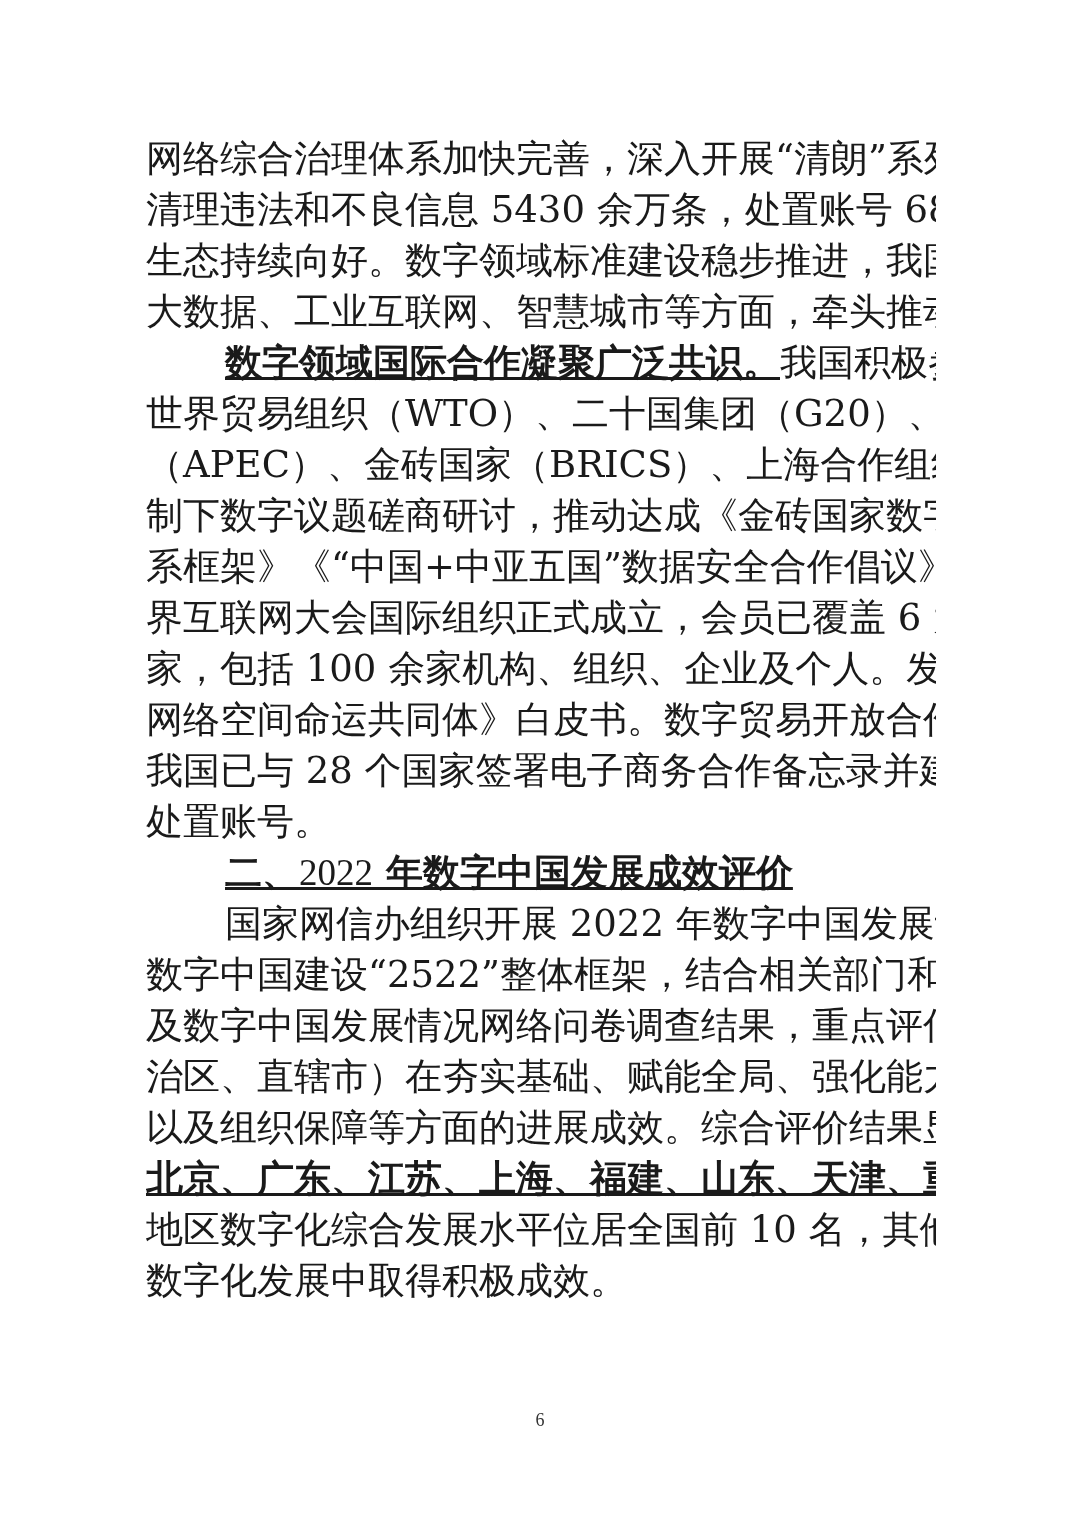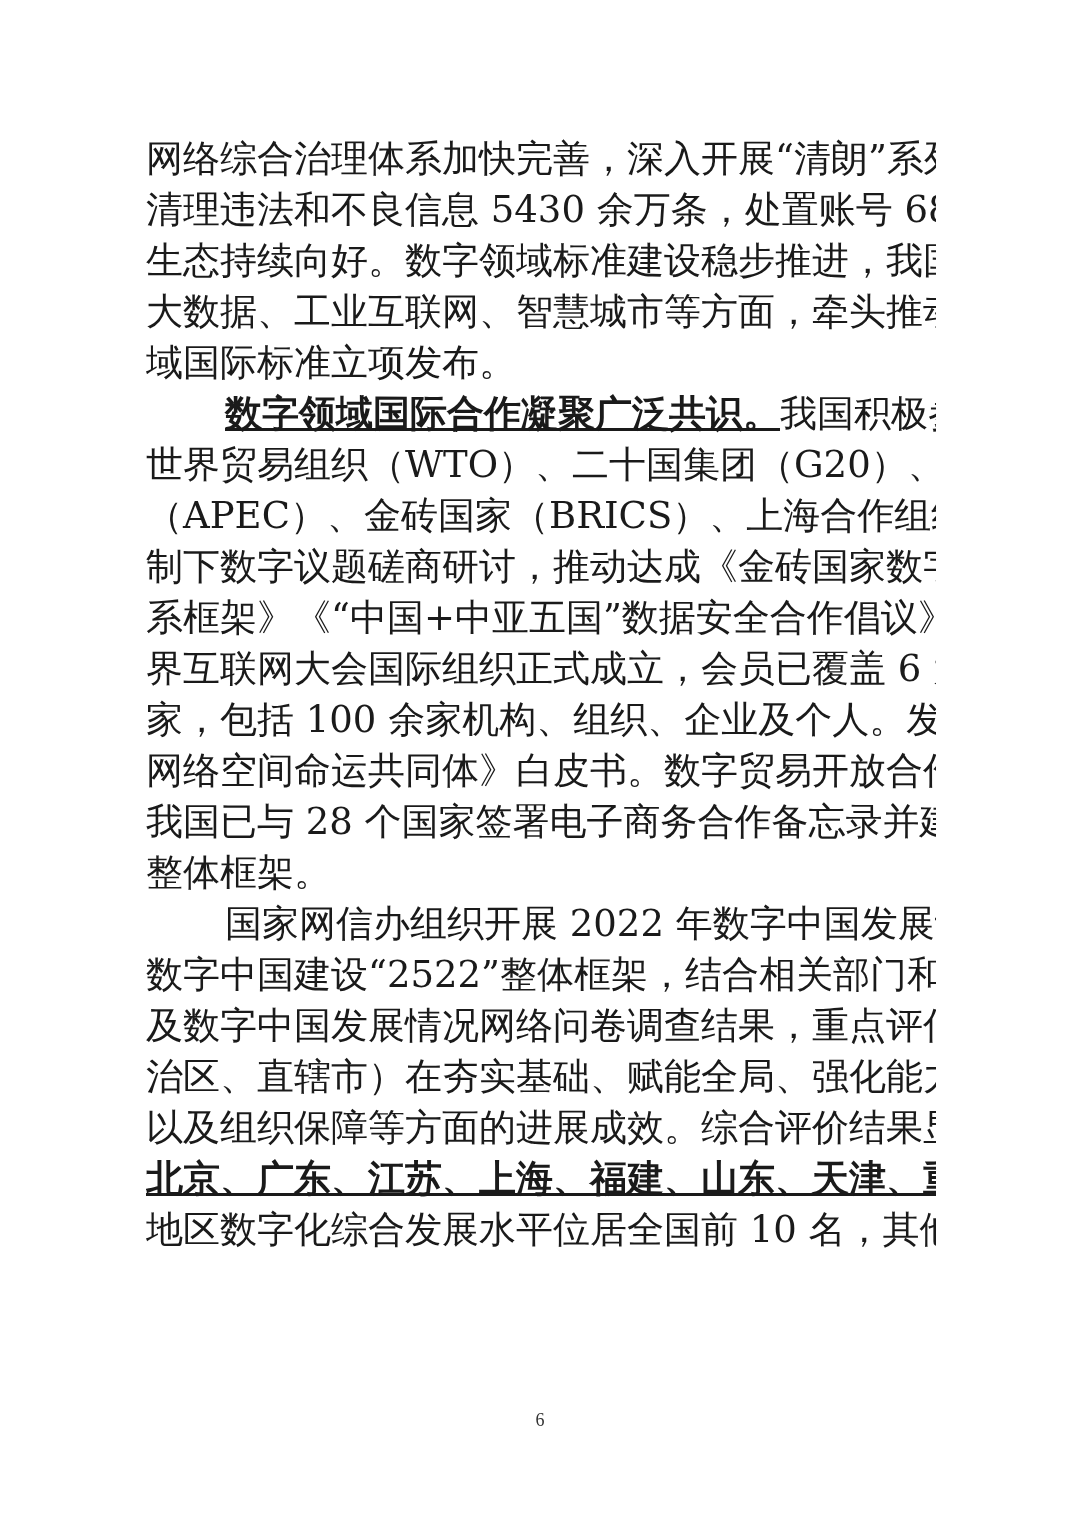--- a/index.html
+++ b/index.html
@@ -62,48 +62,51 @@
 </head>
 <body>
 
 <div class="page">
 
   <div>
     <div class="line">网络综合治理体系加快完善，深入开展“清朗”系列专项行动，</div>
     <div class="line">清理违法和不良信息 5430 余万条，处置账号 680 余万个，网络</div>
     <div class="line">生态持续向好。数字领域标准建设稳步推进，我国在自动驾驶、</div>
     <div class="line">大数据、工业互联网、智慧城市等方面，牵头推动一批数字领</div>
-    <div class="line last">域国际标准立项发布。</div>
   </div>
 
   <div>
     <div class="line indent">
       <span class="b heading">数字领域国际合作凝聚广泛共识。</span><span>我国积极参与联合国、</span>
     </div>
     <div class="line">世界贸易组织（WTO）、二十国集团（G20）、亚太经合组织</div>
     <div class="line">（APEC）、金砖国家（BRICS）、上海合作组织（SCO）等机</div>
     <div class="line">制下数字议题磋商研讨，推动达成《金砖国家数字经济伙伴关</div>
     <div class="line">系框架》《“中国+中亚五国”数据安全合作倡议》等。2022 年世</div>
     <div class="line">界互联网大会国际组织正式成立，会员已覆盖 6 大洲 20 余个国</div>
     <div class="line">家，包括 100 余家机构、组织、企业及个人。发布《携手构建</div>
     <div class="line">网络空间命运共同体》白皮书。数字贸易开放合作持续深化，</div>
     <div class="line">我国已与 28 个国家签署电子商务合作备忘录并建立双边电子商</div>
-    <div class="line last">整体框架。</div>
+    <div class="line last">处置账号。</div>
   </div>
 
+  <div class="line indent last heading">
+    <span>二、</span><span class="num">2022</span><span> 年数字中国发展成效评价</span>
+  </div>
 
   <div>
     <div class="line indent">国家网信办组织开展 2022 年数字中国发展评价工作，围绕</div>
     <div class="line">数字中国建设“2522”整体框架，结合相关部门和机构数据，以</div>
     <div class="line">及数字中国发展情况网络问卷调查结果，重点评估 31 个省（自</div>
     <div class="line">治区、直辖市）在夯实基础、赋能全局、强化能力、优化环境</div>
     <div class="line">
       <span>以及组织保障等方面的进展成效。综合评价结果显示，</span>
     </div>
     <div class="line">
       <span class="b heading">北京、广东、江苏、上海、福建、山东、天津、重庆、湖北</span>
     </div>
     <div class="line">地区数字化综合发展水平位居全国前 10 名，其他地区也在加快</div>
+    <div class="line last">数字化发展中取得积极成效。</div>
   </div>
 
 </div>
 
 <div class="page-number">6</div>
 
 </body></html>

